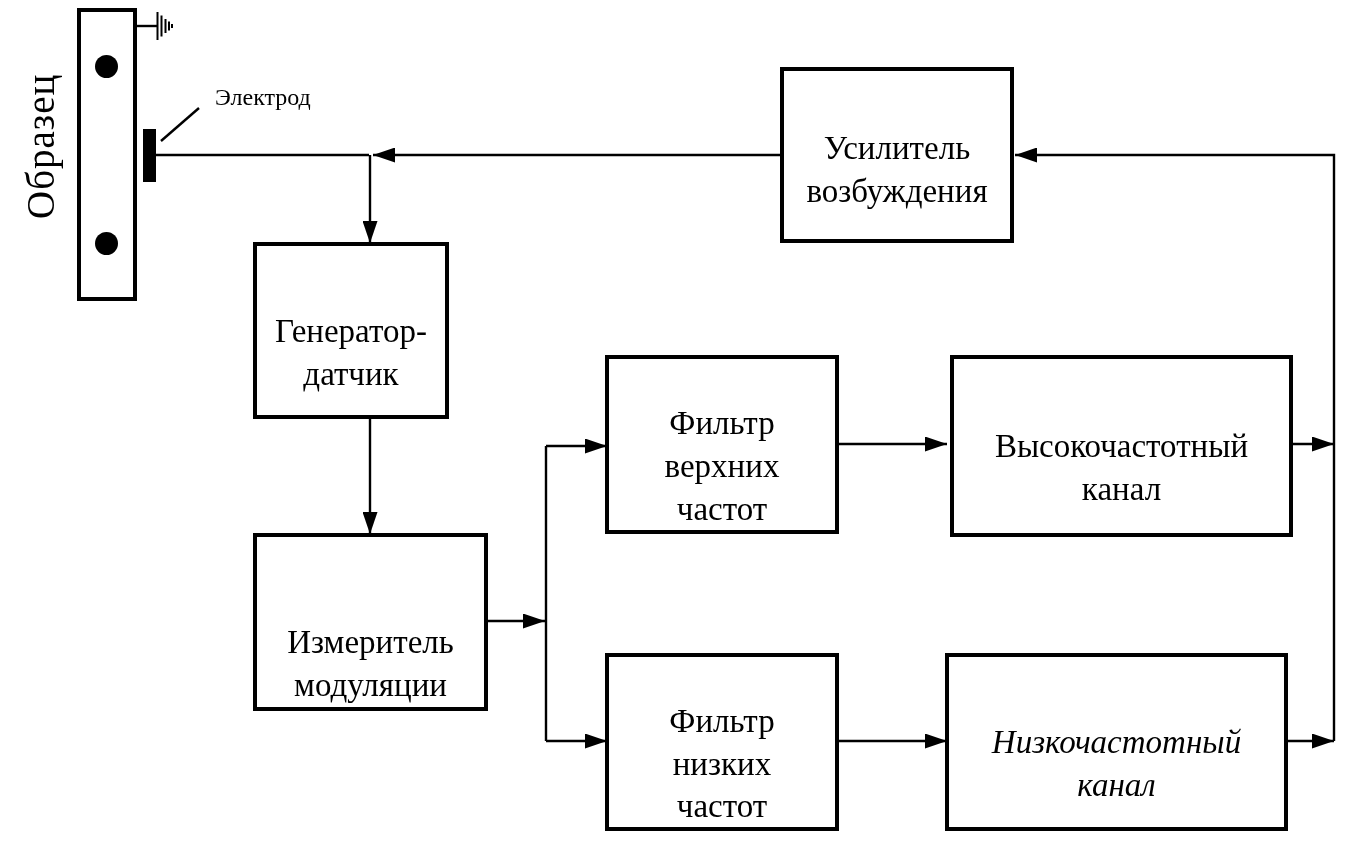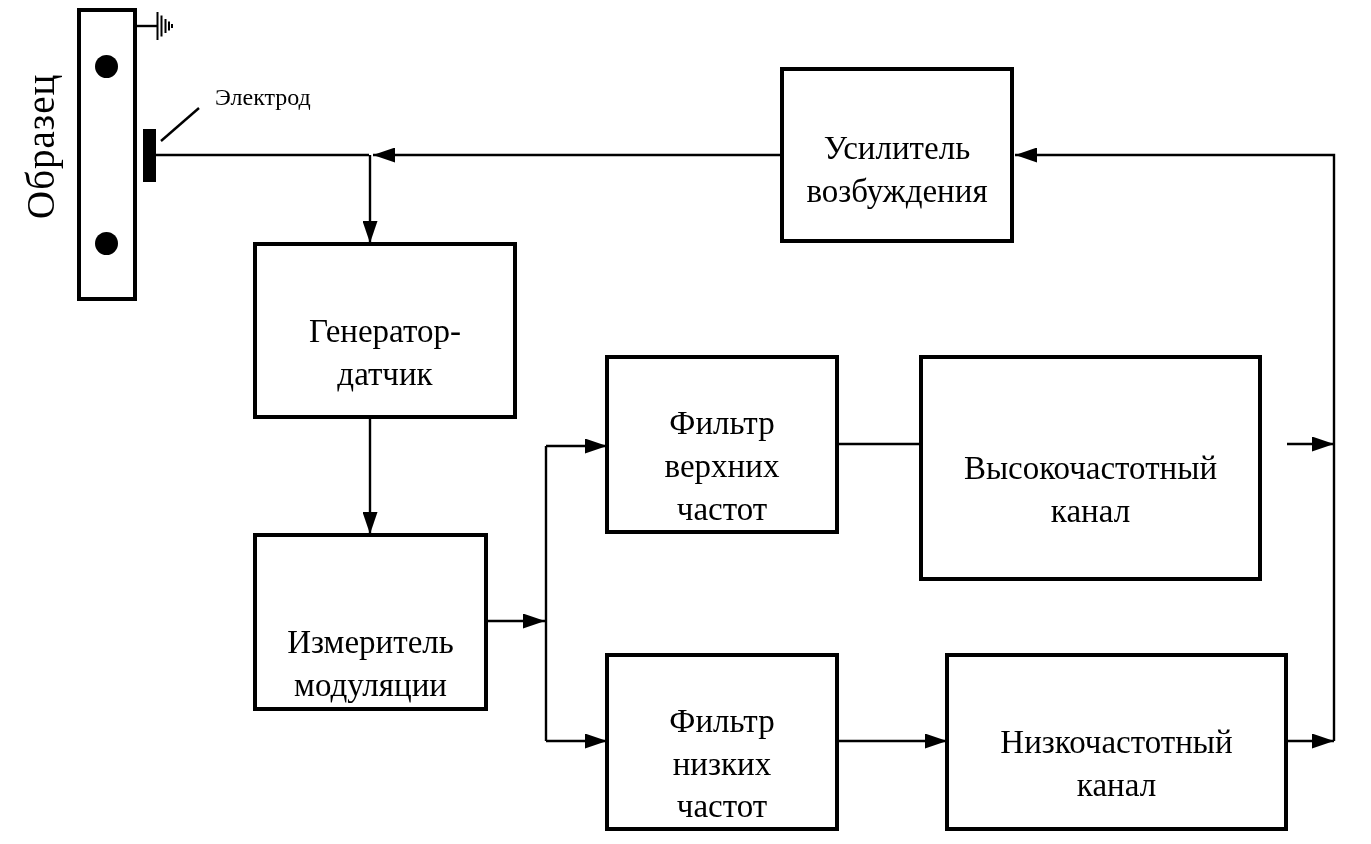--- a/index.html
+++ b/index.html
@@ -34,26 +34,26 @@
   }
   .box-label {
     font-size: 33px;
     line-height: 1.3;
     white-space: pre-line;
     margin-top: 44px;
   }
   .nudge-up { padding-bottom: 14px; }
 
   .box-amplifier { left: 780px; top:  67px; width: 234px; height: 176px; }
-  .box-generator { left: 253px; top: 242px; width: 264px; height: 177px; justify-content: center; }
+  .box-generator { left: 253px; top: 242px; width: 196px; height: 177px; justify-content: center; }
   .box-meter     { left: 253px; top: 533px; width: 235px; height: 178px; align-items: flex-end; }
   .box-hpf       { left: 605px; top: 355px; width: 234px; height: 179px; }
-  .box-hf        { left: 919px; top: 355px; width: 343px; height: 226px; }
+  .box-hf        { left: 950px; top: 355px; width: 343px; height: 182px; }
   .box-lpf       { left: 605px; top: 653px; width: 234px; height: 178px; }
-  .box-lf        { left: 945px; top: 653px; width: 343px; height: 178px; }
+  .box-lf        { left: 945px; top: 653px; width: 343px; height: 178px; font-style: italic; }
 
   .sample-outline {
     position: absolute;
     left: 77px; top: 8px;
     width: 60px; height: 293px;
     box-sizing: border-box;
     border: 4px solid #000000;
     background: #ffffff;
   }
   .sample-dot {

